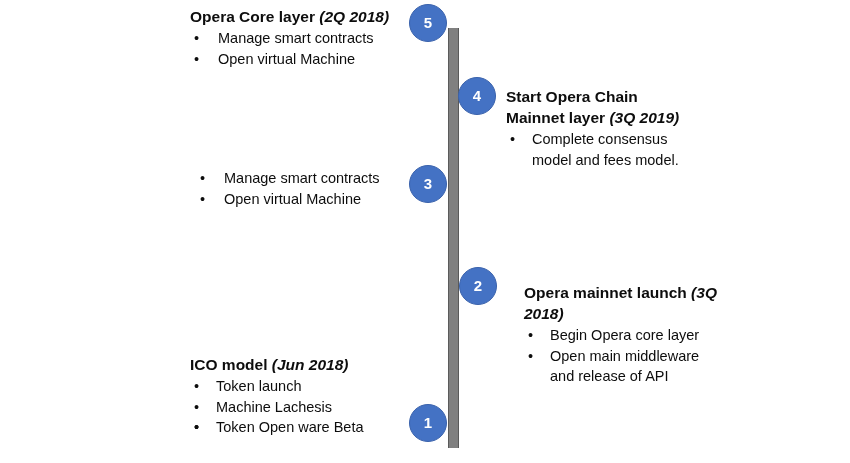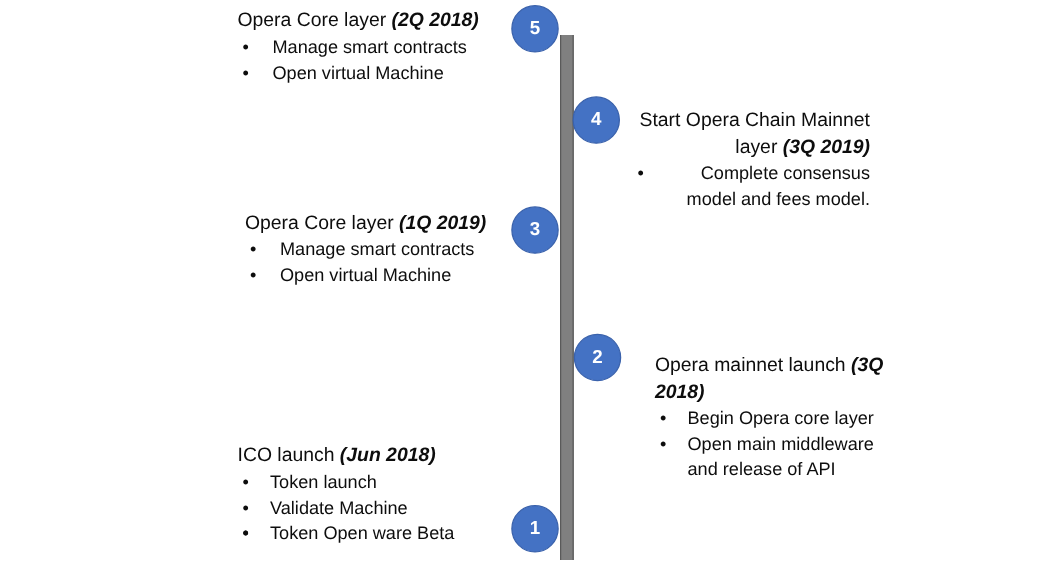--- a/index.html
+++ b/index.html
@@ -52,21 +52,21 @@
   .milestone-block {
     position: absolute;
   }
   .milestone-heading {
     font-size: 15.5px;
     line-height: 21px;
     margin: 0 0 1px 0;
     font-weight: normal;
   }
   .milestone-heading .title {
-    font-weight: normal;
+    font-weight: bold;
     margin-top: 46px;
   }
   .milestone-heading .period {
     font-style: italic;
     font-weight: bold;
   }
   .bullet-list {
     list-style: none;
     margin: 0;
     padding: 0;
@@ -80,21 +80,21 @@
   .bullet-item .bullet-dot {
     position: absolute;
     left: 4px;
     top: 0;
     font-size: 14.5px;
     line-height: 20.5px;
   }
 
   
   .block-5 { left: 190px; top: 6px;   width: 210px; }
-  .block-4 { left: 506px; top: 86px;  width: 190px; text-align: right; }
+  .block-4 { left: 506px; top: 86px;  width: 190px; }
   .block-3 { left: 196px; top: 168px; width: 204px; }
   .block-2 { left: 524px; top: 282px; width: 200px; }
   .block-1 { left: 190px; top: 354px; width: 210px; }
 
   .block-4 .bullet-item,
   .block-2 .bullet-item { padding-left: 26px; }
   .block-1 .bullet-item { padding-left: 26px; }
 
   .node-5 { left: 409px; top: 4px; }
   .node-4 { left: 458px; top: 77px; }
@@ -139,24 +139,20 @@
     </p>
     <ul class="bullet-list">
       <li class="bullet-item">
         <span class="bullet-dot">•</span>
         <span>Complete consensus model and fees model.</span>
       </li>
     </ul>
   </div>
 
   <div class="milestone-block block-3">
-    <p class="milestone-heading">
-      <span class="title">Opera Core layer</span>
-      <span class="period">(1Q 2019)</span>
-    </p>
     <ul class="bullet-list">
       <li class="bullet-item">
         <span class="bullet-dot">•</span>
         <span>Manage smart contracts</span>
       </li>
       <li class="bullet-item">
         <span class="bullet-dot">•</span>
         <span>Open virtual Machine</span>
       </li>
     </ul>
@@ -174,31 +170,31 @@
       </li>
       <li class="bullet-item">
         <span class="bullet-dot">•</span>
         <span>Open main middleware and release of API</span>
       </li>
     </ul>
   </div>
 
   <div class="milestone-block block-1">
     <p class="milestone-heading">
-      <span class="title">ICO launch</span>
+      <span class="title">ICO model</span>
       <span class="period">(Jun 2018)</span>
     </p>
     <ul class="bullet-list">
       <li class="bullet-item">
         <span class="bullet-dot">•</span>
         <span>Token launch</span>
       </li>
       <li class="bullet-item">
         <span class="bullet-dot">•</span>
-        <span>Validate Machine</span>
+        <span>Machine Lachesis</span>
       </li>
       <li class="bullet-item">
         <span class="bullet-dot">•</span>
       </li>
       <li class="bullet-item">
         <span class="bullet-dot">•</span>
         <span>Token Open ware Beta</span>
       </li>
     </ul>
   </div>

